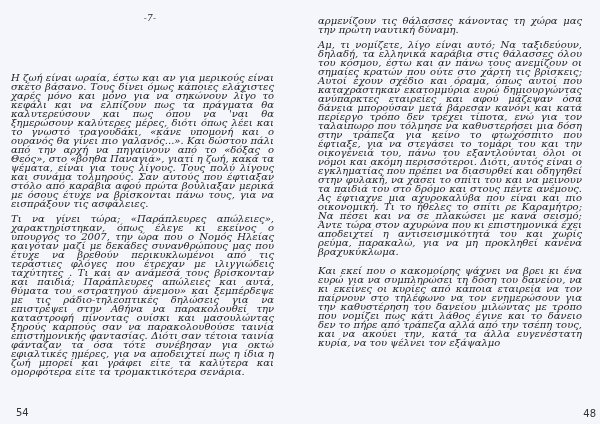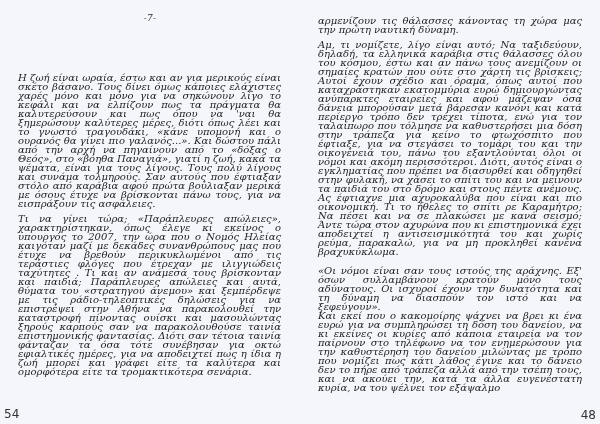--- a/index.html
+++ b/index.html
@@ -36,32 +36,33 @@
       font-size: 9px;
       letter-spacing: 0.2px;
     }
     .text-block {
       position: absolute;
       font-style: italic;
       font-size: 10px;
       line-height: 9px;
       text-align: justify;
     }
-    .page.left .text-block { left: 18px; width: 263px; top: 73px; }
+    .page.left .text-block { left: 11px; width: 263px; top: 73px; }
     .page.right .text-block { left: 18px; width: 264px; top: 16px; }
     .para {
       margin: 0 0 6px 0;
     }
     .para.tight { margin-bottom: 0; }
     .para.gap { margin-bottom: 10px; }
     .page-number {
       position: absolute;
       font-family: "DejaVu Sans", "Liberation Sans", sans-serif;
-      font-size: 12px;
+      font-size: 10px;
       color: #333;
+      margin-left: 12px;
     }
     .page.left .page-number { left: 4px; top: 407px; }
     .page.right .page-number { right: 4px; top: 408px; }
   </style>
 </head>
 <body>
 
 <div class="spread">
 
   <div class="page left">
@@ -70,19 +71,18 @@
       <p class="para">Η ζωή είναι ωραία, έστω και αν για μερικούς είναι σκέτο βάσανο. Τους δίνει όμως κάποιες ελάχιστες χαρές μόνο και μόνο για να σηκώνουν λίγο το κεφάλι και να ελπίζουν πως τα πράγματα θα καλυτερεύσουν και πως όπου να 'ναι θα ξημερώσουν καλύτερες μέρες, διότι όπως λέει και το γνωστό τραγουδάκι, «κάνε υπομονή και ο ουρανός θα γίνει πιο γαλανός...». Και δώστου πάλι από την αρχή να πηγαίνουν από το «δόξας ο Θεός», στο «βόηθα Παναγιά», γιατί η ζωή, κακά τα ψέματα, είναι για τους λίγους. Τους πολύ λίγους και συνάμα τολμηρούς. Σαν αυτούς που έφτιαξαν στόλο από καράβια αφού πρώτα βούλιαξαν μερικά με όσους έτυχε να βρίσκονται πάνω τους, για να εισπράξουν τις ασφάλειες.</p>
       <p class="para gap">Τι να γίνει τώρα; «Παράπλευρες απώλειες», χαρακτηρίστηκαν, όπως έλεγε κι εκείνος ο υπουργός το 2007, την ώρα που ο Νομός Ηλείας καιγόταν μαζί με δεκάδες συνανθρώπους μας που έτυχε να βρεθούν περικυκλωμένοι από τις τεράστιες φλόγες που έτρεχαν με ιλιγγιώδεις ταχύτητες . Τι και αν ανάμεσά τους βρίσκονταν και παιδιά; Παράπλευρες απώλειες και αυτά, θύματα του «στρατηγού άνεμου» και ξεμπέρδεψε με τις ράδιο-τηλεοπτικές δηλώσεις για να επιστρέψει στην Αθήνα να παρακολουθεί την καταστροφή πίνοντας ουίσκι και μασουλώντας ξηρούς καρπούς σαν να παρακολουθούσε ταινία επιστημονικής φαντασίας. Διότι σαν τέτοια ταινία φάνταζαν τα όσα τότε συνέβησαν για οκτώ εφιαλτικές ημέρες, για να αποδειχτεί πως η ίδια η ζωή μπορεί και γράφει είτε τα καλύτερα και ομορφότερα είτε τα τρομακτικότερα σενάρια.</p>
     </div>
     <div class="page-number">54</div>
   </div>
 
   <div class="page right">
     <div class="text-block">
       <p class="para">αρμενίζουν τις θάλασσες κάνοντας τη χώρα μας την πρώτη ναυτική δύναμη.</p>
       <p class="para gap">Αμ, τι νομίζετε, λίγο είναι αυτό; Να ταξιδεύουν, δηλαδή, τα ελληνικά καράβια στις θάλασσες όλου του κόσμου, έστω και αν πάνω τους ανεμίζουν οι σημαίες κρατών που ούτε στο χάρτη τις βρίσκεις; Αυτοί έχουν σχέδιο και όραμα, όπως αυτοί που καταχράστηκαν εκατομμύρια ευρώ δημιουργώντας ανύπαρκτες εταιρείες και αφού μάζεψαν όσα δάνεια μπορούσαν μετά βάρεσαν κανόνι και κατά περίεργο τρόπο δεν τρέχει τίποτα, ενώ για τον ταλαίπωρο που τόλμησε να καθυστερήσει μια δόση στην τράπεζα για κείνο το φτωχόσπιτο που έφτιαξε, για να στεγάσει το τομάρι του και την οικογένειά του, πάνω του εξαντλούνται όλοι οι νόμοι και ακόμη περισσότεροι. Διότι, αυτός είναι ο εγκληματίας που πρέπει να διασυρθεί και οδηγηθεί στην φυλακή, να χάσει το σπίτι του και να μείνουν τα παιδιά του στο δρόμο και στους πέντε ανέμους. Ας έφτιαχνε μια αχυροκαλύβα που είναι και πιο οικονομική. Τι το ήθελες το σπίτι ρε Καραμήτρο; Να πέσει και να σε πλακώσει με κανά σεισμό; Άντε τώρα στον αχυρώνα που κι επιστημονικά έχει αποδειχτεί η αντισεισμικότητά του και χωρίς ρεύμα, παρακαλώ, για να μη προκληθεί κανένα βραχυκύκλωμα.</p>
-      <p class="para tight">«Οι νόμοι είναι σαν τους ιστούς της αράχνης. Εξ' όσων συλλαμβάνουν κρατούν μόνο τους αδύνατους. Οι ισχυροί έχουν την δυνατότητα και τη δύναμη να διασπούν τον ιστό και να ξεφεύγουν».</p>
       <p class="para tight">Και εκεί που ο κακομοίρης ψάχνει να βρει κι ένα ευρώ για να συμπληρώσει τη δόση του δανείου, να κι εκείνες οι κυρίες από κάποια εταιρεία να τον παίρνουν στο τηλέφωνο να τον ενημερώσουν για την καθυστέρηση του δανείου μιλώντας με τρόπο που νομίζει πως κάτι λάθος έγινε και το δάνειο δεν το πήρε από τράπεζα αλλά από την τσέπη τους, και να ακούει την, κατά τα άλλα ευγενέστατη κυρία, να του ψέλνει τον εξάψαλμο</p>
     </div>
     <div class="page-number">48</div>
   </div>
 
 </div>
 
 </body></html>

